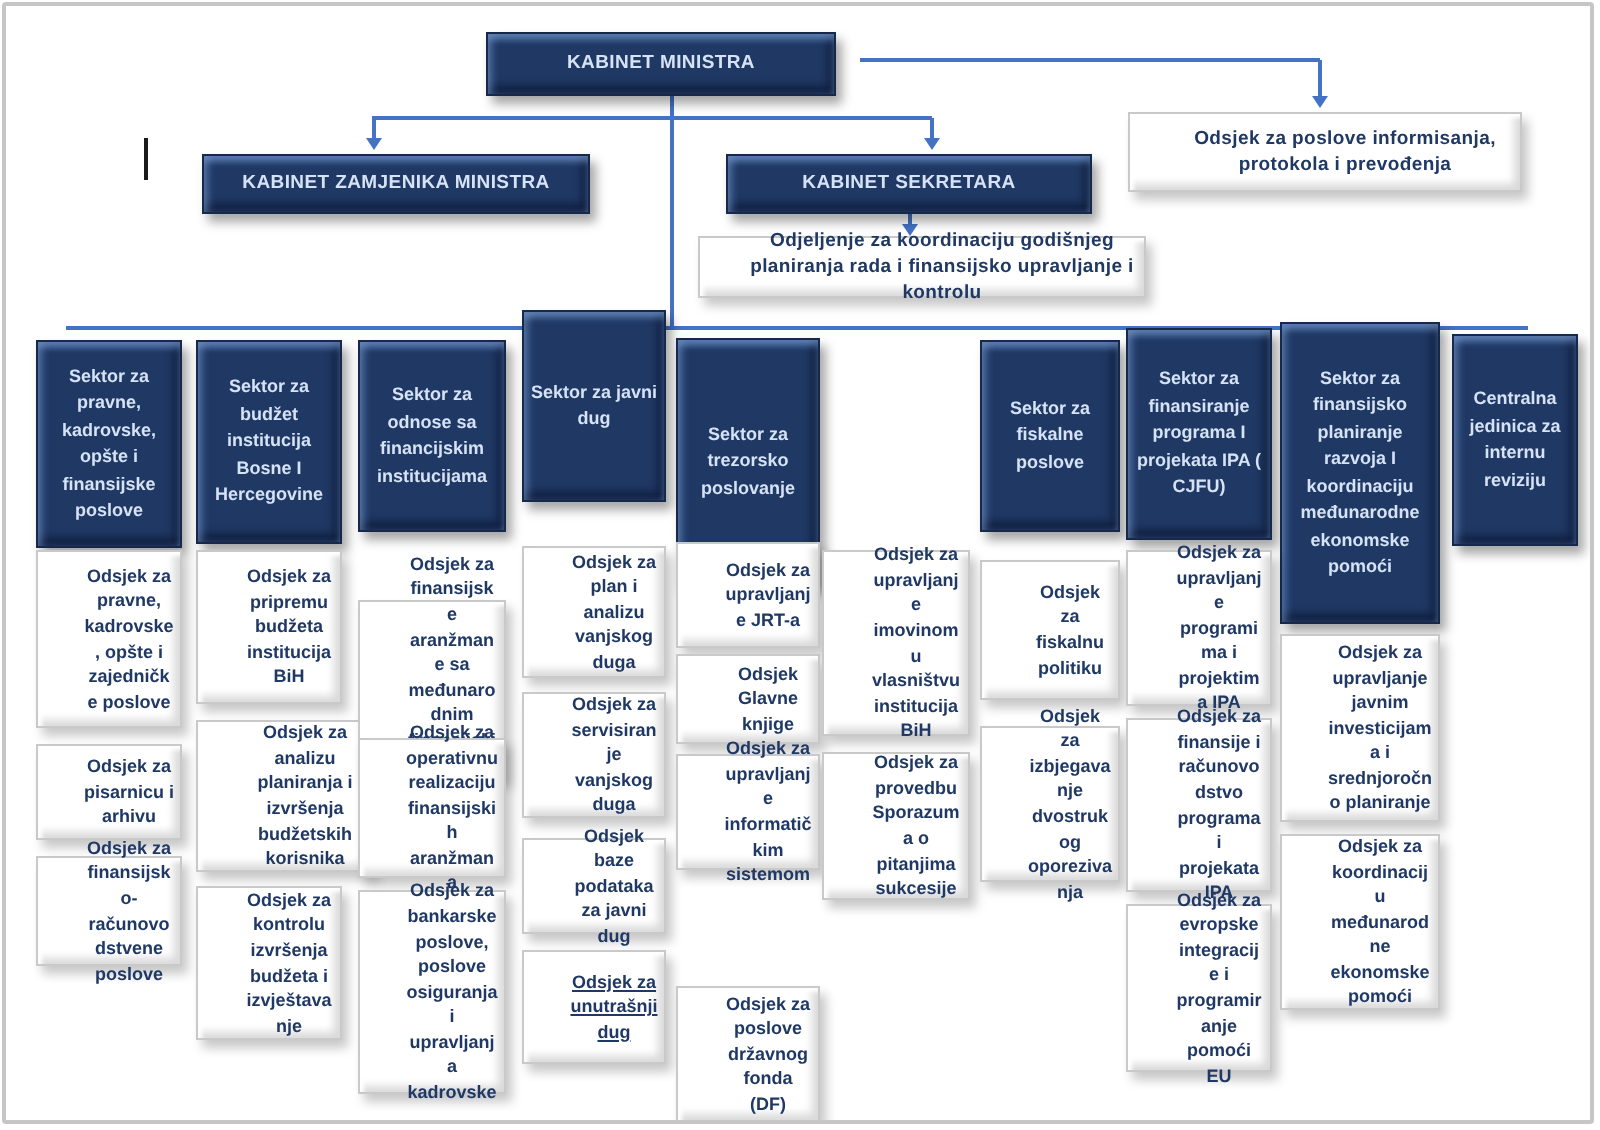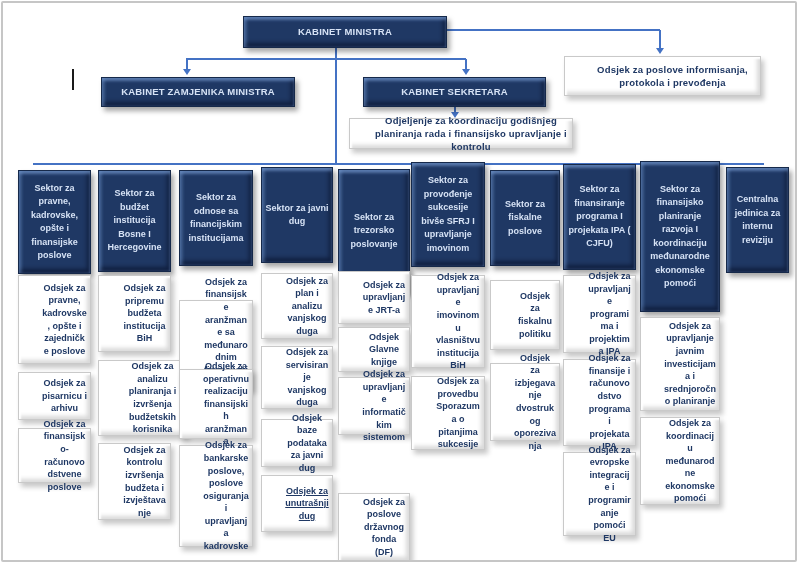--- a/index.html
+++ b/index.html
@@ -34,21 +34,21 @@
   <div class="arrow-down" style="left:459px;top:66px;"></div>
   <div class="line" style="left:427px;top:26px;width:230px;height:2px;"></div>
   <div class="line" style="left:656px;top:27px;width:2px;height:19px;"></div>
   <div class="arrow-down" style="left:653px;top:45px;"></div>
   <div class="line" style="left:451px;top:104px;width:2px;height:6px;"></div>
   <div class="arrow-down" style="left:448px;top:109px;"></div>
   <div class="line" style="left:30px;top:160px;width:731px;height:2px;"></div>
 
   <div class="cursor-bar" style="left:69px;top:66px;"></div>
 
-  <div class="box dark top-box" style="left:240px;top:13px;width:204px;height:32px;">
+  <div class="box dark top-box" style="left:240px;top:13px;width:175px;height:32px;">
     <span class="txt">KABINET MINISTRA</span>
   </div>
   <div class="box dark top-box" style="left:98px;top:74px;width:194px;height:30px;">
     <span class="txt">KABINET ZAMJENIKA MINISTRA</span>
   </div>
   <div class="box dark top-box" style="left:360px;top:74px;width:183px;height:30px;">
     <span class="txt">KABINET SEKRETARA</span>
   </div>
   <div class="box white top-box" style="left:561px;top:53px;width:197px;height:40px;">
     <span class="txt">Odsjek za poslove informisanja, protokola i prevođenja</span>
@@ -59,28 +59,25 @@
 
   <div class="box dark sector" style="left:15px;top:167px;width:73px;height:104px;">
     <span class="txt">Sektor za pravne, kadrovske, opšte i finansijske poslove</span>
   </div>
   <div class="box dark sector" style="left:95px;top:167px;width:73px;height:102px;">
     <span class="txt">Sektor za budžet institucija Bosne I Hercegovine</span>
   </div>
   <div class="box dark sector" style="left:176px;top:167px;width:74px;height:96px;">
     <span class="txt">Sektor za odnose sa financijskim institucijama</span>
   </div>
-  <div class="box dark sector" style="left:258px;top:164px;width:72px;height:96px;">
+  <div class="box dark sector" style="left:258px;top:152px;width:72px;height:96px;">
     <span class="txt">Sektor za javni dug</span>
   </div>
   <div class="box dark sector" style="left:335px;top:166px;width:72px;height:124px;">
     <span class="txt">Sektor za trezorsko poslovanje</span>
-  </div>
-  <div class="box dark sector" style="left:408px;top:159px;width:74px;height:105px;">
-    <span class="txt">Sektor za provođenje sukcesije bivše SFRJ I upravljanje imovinom</span>
   </div>
   <div class="box dark sector" style="left:487px;top:167px;width:70px;height:96px;">
     <span class="txt">Sektor za fiskalne poslove</span>
   </div>
   <div class="box dark sector" style="left:560px;top:161px;width:73px;height:106px;">
     <span class="txt">Sektor za finansiranje programa I projekata IPA ( CJFU)</span>
   </div>
   <div class="box dark sector" style="left:637px;top:158px;width:80px;height:151px;">
     <span class="txt">Sektor za finansijsko planiranje razvoja I koordinaciju međunarodne ekonomske pomoći</span>
   </div>
@@ -161,20 +158,20 @@
   <div class="box white unit" style="left:560px;top:272px;width:73px;height:78px;">
     <span class="txt">Odsjek za upravljanje programima i projektima IPA</span>
   </div>
   <div class="box white unit" style="left:560px;top:356px;width:73px;height:87px;">
     <span class="txt">Odsjek za finansije i računovodstvo programa i projekata IPA</span>
   </div>
   <div class="box white unit" style="left:560px;top:449px;width:73px;height:84px;">
     <span class="txt">Odsjek za evropske integracije i programiranje pomoći EU</span>
   </div>
 
-  <div class="box white unit" style="left:637px;top:314px;width:80px;height:94px;align-items:flex-end;">
+  <div class="box white unit" style="left:637px;top:314px;width:80px;height:94px;">
     <span class="txt">Odsjek za upravljanje javnim investicijama i srednjoročno planiranje</span>
   </div>
   <div class="box white unit" style="left:637px;top:414px;width:80px;height:88px;">
     <span class="txt">Odsjek za koordinaciju međunarodne ekonomske pomoći</span>
   </div>
 
 </div>
 
 </body></html>

